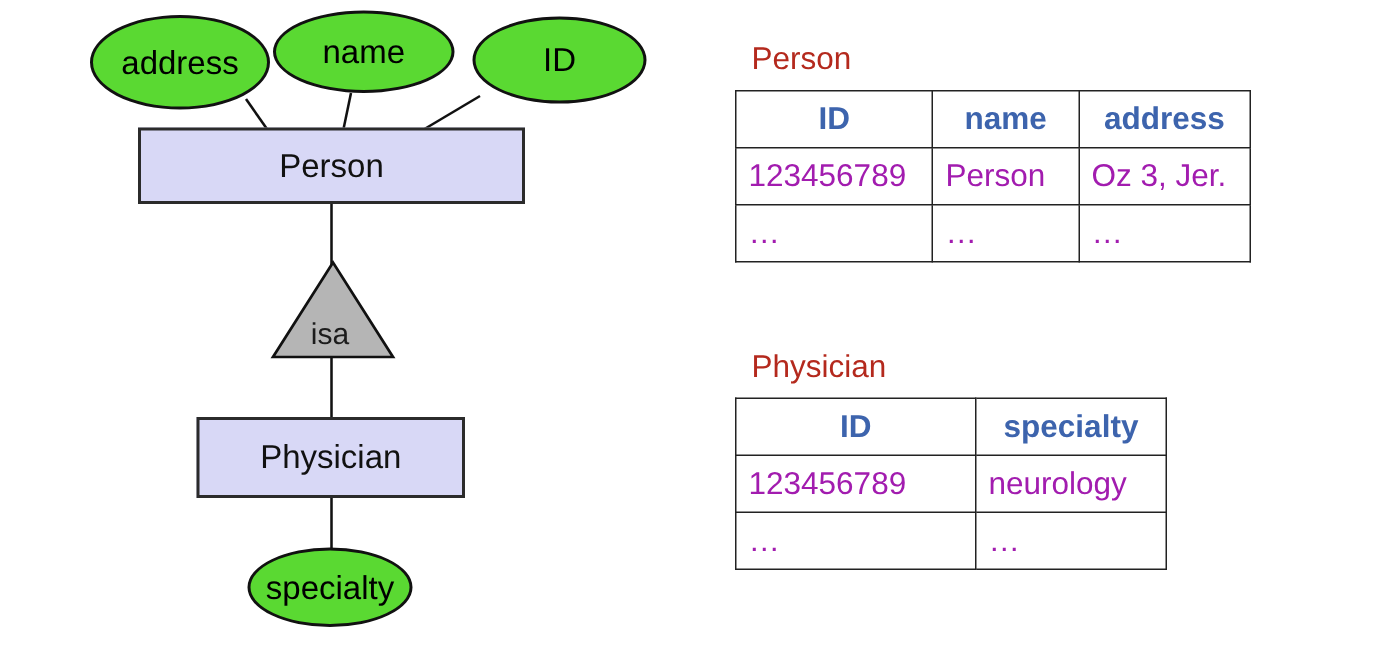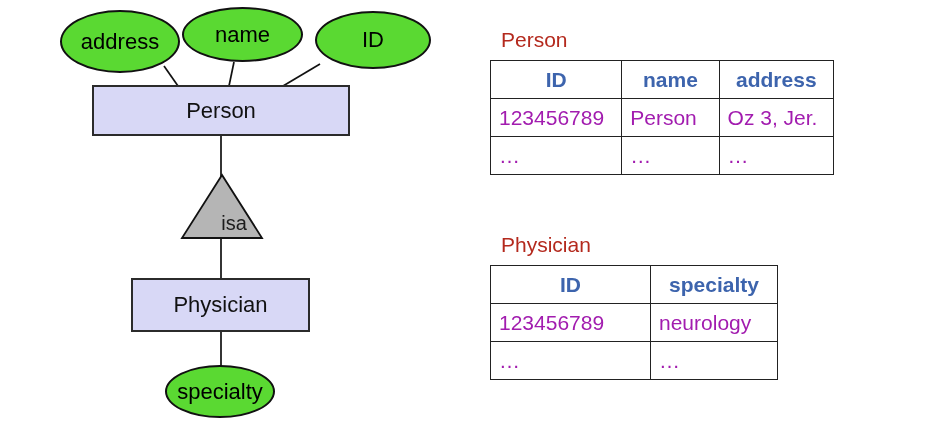--- a/index.html
+++ b/index.html
@@ -14,21 +14,21 @@
     border-radius:50%; display:flex; align-items:center; justify-content:center;
     font-size:22px; color:#000; box-sizing:border-box;
   }
   .entity {
     position:absolute; background:#d8d8f6; border:2px solid #2b2b2b;
     display:flex; align-items:center; justify-content:center;
     font-size:22px; color:#111; box-sizing:border-box;
   }
   .underline { text-underline-offset:3px; }
   .isa-label {
-    position:absolute; left:210px; top:212px; width:48px; text-align:center;
+    position:absolute; left:196px; top:212px; width:48px; text-align:center;
     font-size:20px; color:#1c1c1c;
   }
   
   .tbl-section { position:absolute; }
   .tbl-title { color:#b4291d; font-size:21px; margin:0 0 8px 11px; }
   table.data { border-collapse:collapse; table-layout:fixed; }
   .data th, .data td {
     border:1.6px solid #222; height:38px; padding:0 8px; font-size:21px;
     box-sizing:border-box; overflow:hidden; white-space:nowrap;
   }

